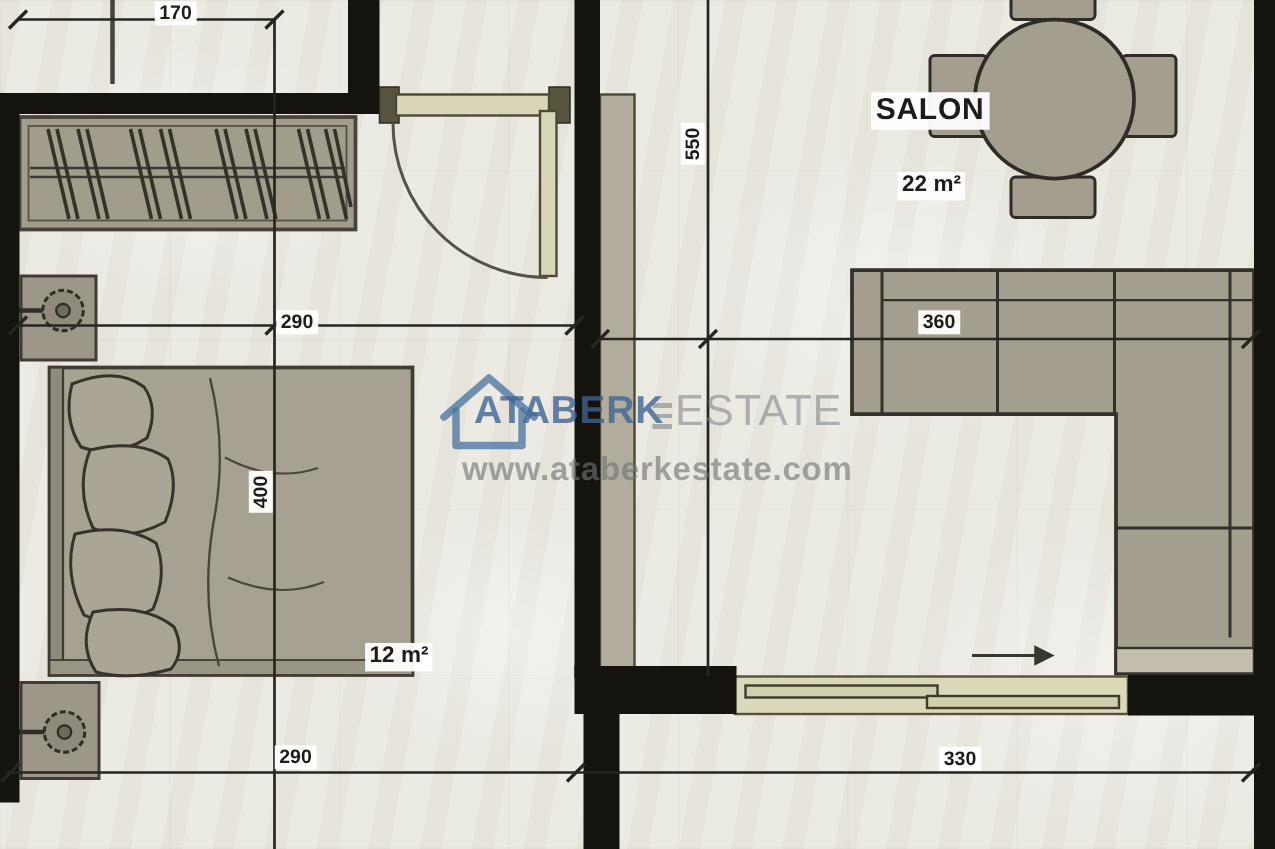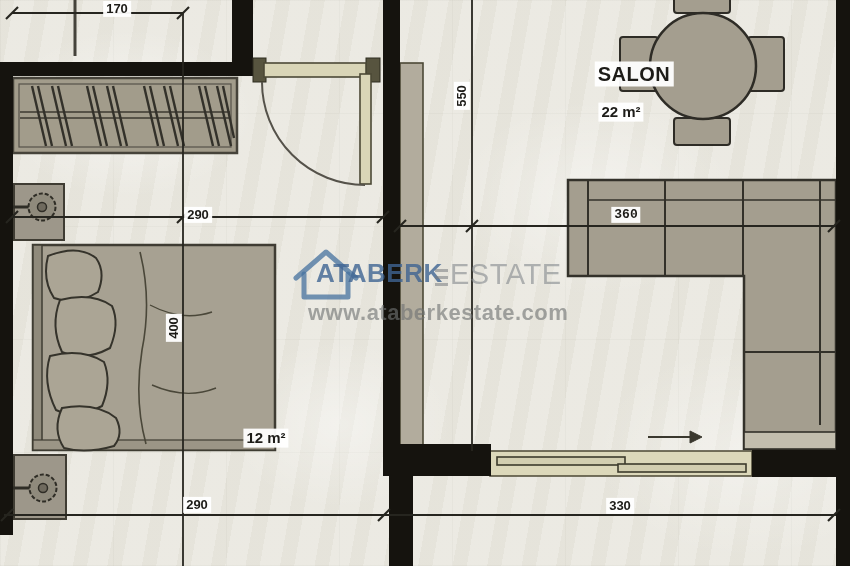--- a/index.html
+++ b/index.html
@@ -171,26 +171,26 @@
       <line x1="1" y1="521" x2="13" y2="509"></line>
       <line x1="378" y1="521" x2="390" y2="509"></line>
       <line x1="828" y1="521" x2="840" y2="509"></line>
     </g>
   </svg>
 
   <div class="chip" style="left:117px;top:9px;">170</div>
   <div class="chip" style="left:198px;top:215px;">290</div>
   <div class="chip rot" style="left:174px;top:328px;">400</div>
   <div class="chip rot" style="left:462px;top:96px;">550</div>
-  <div class="chip" style="left:626px;top:215px;font-family:Liberation Mono, monospace;">360</div>
+  <div class="chip" style="left:626px;top:215px;">360</div>
   <div class="chip" style="left:197px;top:505px;">290</div>
-  <div class="chip" style="left:620px;top:506px;">330</div>
-
-  <div class="chip room-name" style="left:620px;top:74px;margin-left:14px;">SALON</div>
-  <div class="chip room-area" style="left:621px;top:112px;">22 m²</div>
+  <div class="chip" style="left:640px;top:506px;">330</div>
+
+  <div class="chip room-name" style="left:620px;top:74px;">SALON</div>
+  <div class="chip room-area" style="left:621px;top:124px;">22 m²</div>
   <div class="chip room-area" style="left:266px;top:438px;">12 m²</div>
 
   <div class="wm">
     <svg class="wm-house" width="68" height="54" viewBox="0 0 68 54">
       <path d="M4 32 L34 6 L64 32" fill="none" stroke="rgba(70,113,159,.75)" stroke-width="5" stroke-linejoin="round" stroke-linecap="round"></path>
       <path d="M12 28 V51 H56 V28" fill="none" stroke="rgba(70,113,159,.75)" stroke-width="5" stroke-linejoin="round" stroke-linecap="round"></path>
     </svg>
     <span class="wm-brand">ATABERK</span>
     <span class="wm-fine"></span>
     <span class="wm-brand2">ESTATE</span>

